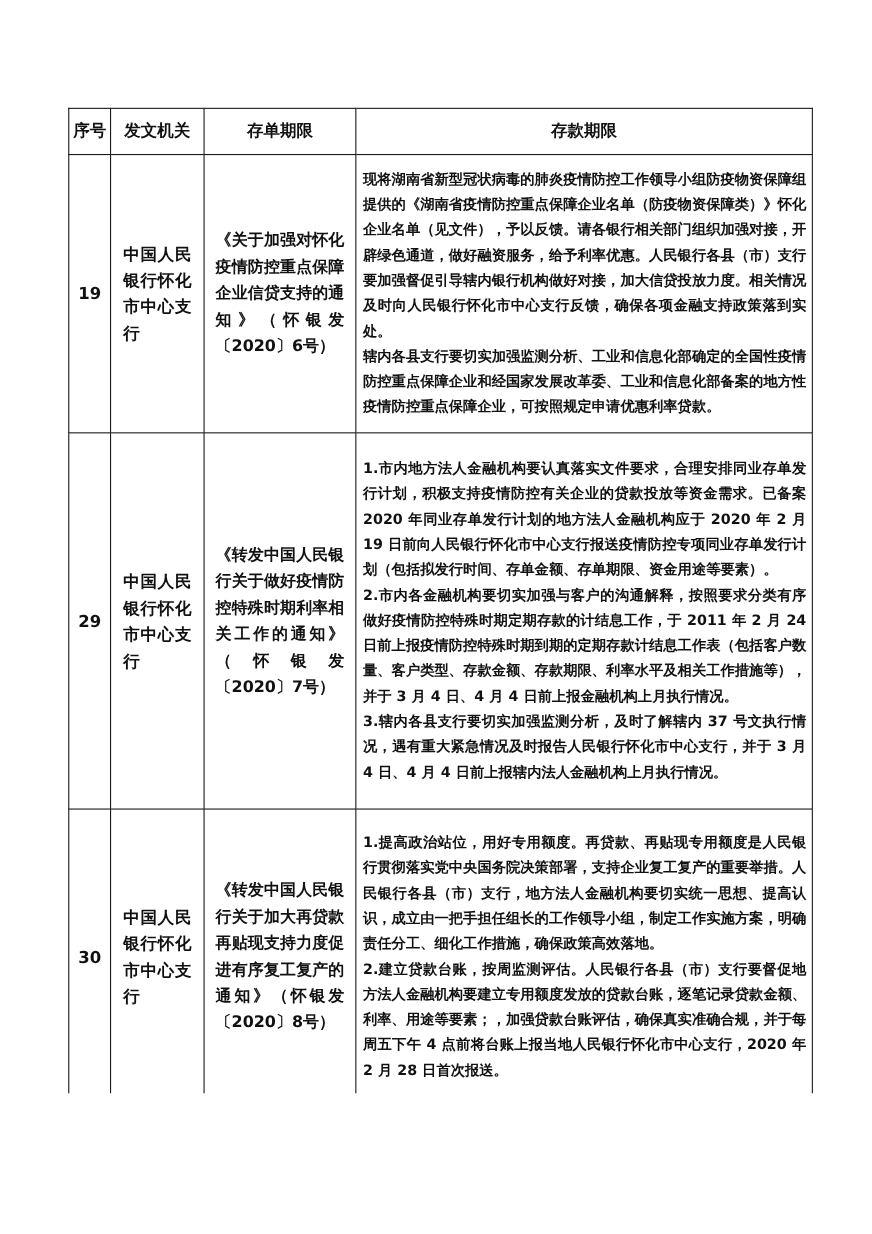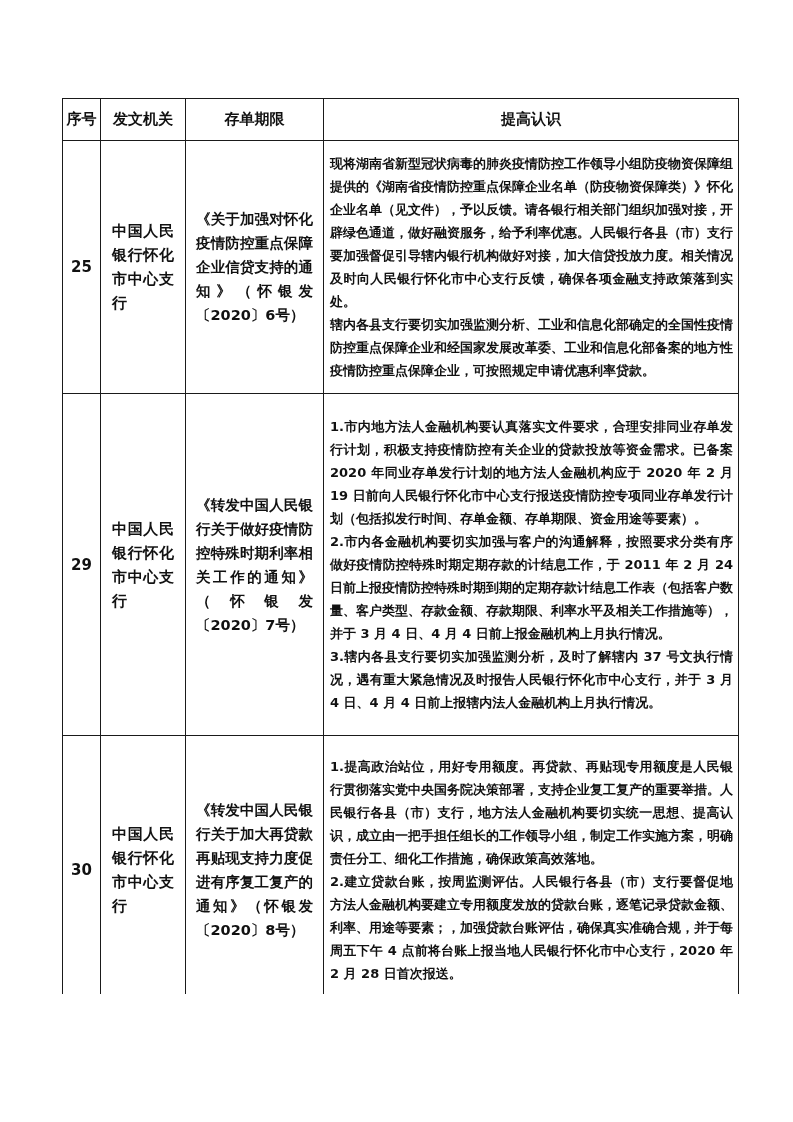--- a/index.html
+++ b/index.html
@@ -101,26 +101,26 @@
       <col class="c-no">
       <col class="c-issuer">
       <col class="c-title">
       <col class="c-main">
     </colgroup>
     <thead>
       <tr>
         <th>序号</th>
         <th>发文机关</th>
         <th>存单期限</th>
-        <th>提高认识</th>
+        <th>存款期限</th>
       </tr>
     </thead>
     <tbody>
       <tr class="row-28">
-        <td class="cell-no">25</td>
+        <td class="cell-no">19</td>
         <td class="cell-issuer">中国人民银行怀化市中心支行</td>
         <td class="cell-title">《关于加强对怀化疫情防控重点保障企业信贷支持的通知》（怀银发〔2020〕6号）</td>
         <td class="cell-content">
           <p>现将湖南省新型冠状病毒的肺炎疫情防控工作领导小组防疫物资保障组提供的《湖南省疫情防控重点保障企业名单（防疫物资保障类）》怀化企业名单（见文件），予以反馈。请各银行相关部门组织加强对接，开辟绿色通道，做好融资服务，给予利率优惠。人民银行各县（市）支行要加强督促引导辖内银行机构做好对接，加大信贷投放力度。相关情况及时向人民银行怀化市中心支行反馈，确保各项金融支持政策落到实处。</p>
           <p>辖内各县支行要切实加强监测分析、工业和信息化部确定的全国性疫情防控重点保障企业和经国家发展改革委、工业和信息化部备案的地方性疫情防控重点保障企业，可按照规定申请优惠利率贷款。</p>
         </td>
       </tr>
       <tr class="row-29">
         <td class="cell-no">29</td>
         <td class="cell-issuer">中国人民银行怀化市中心支行</td>

